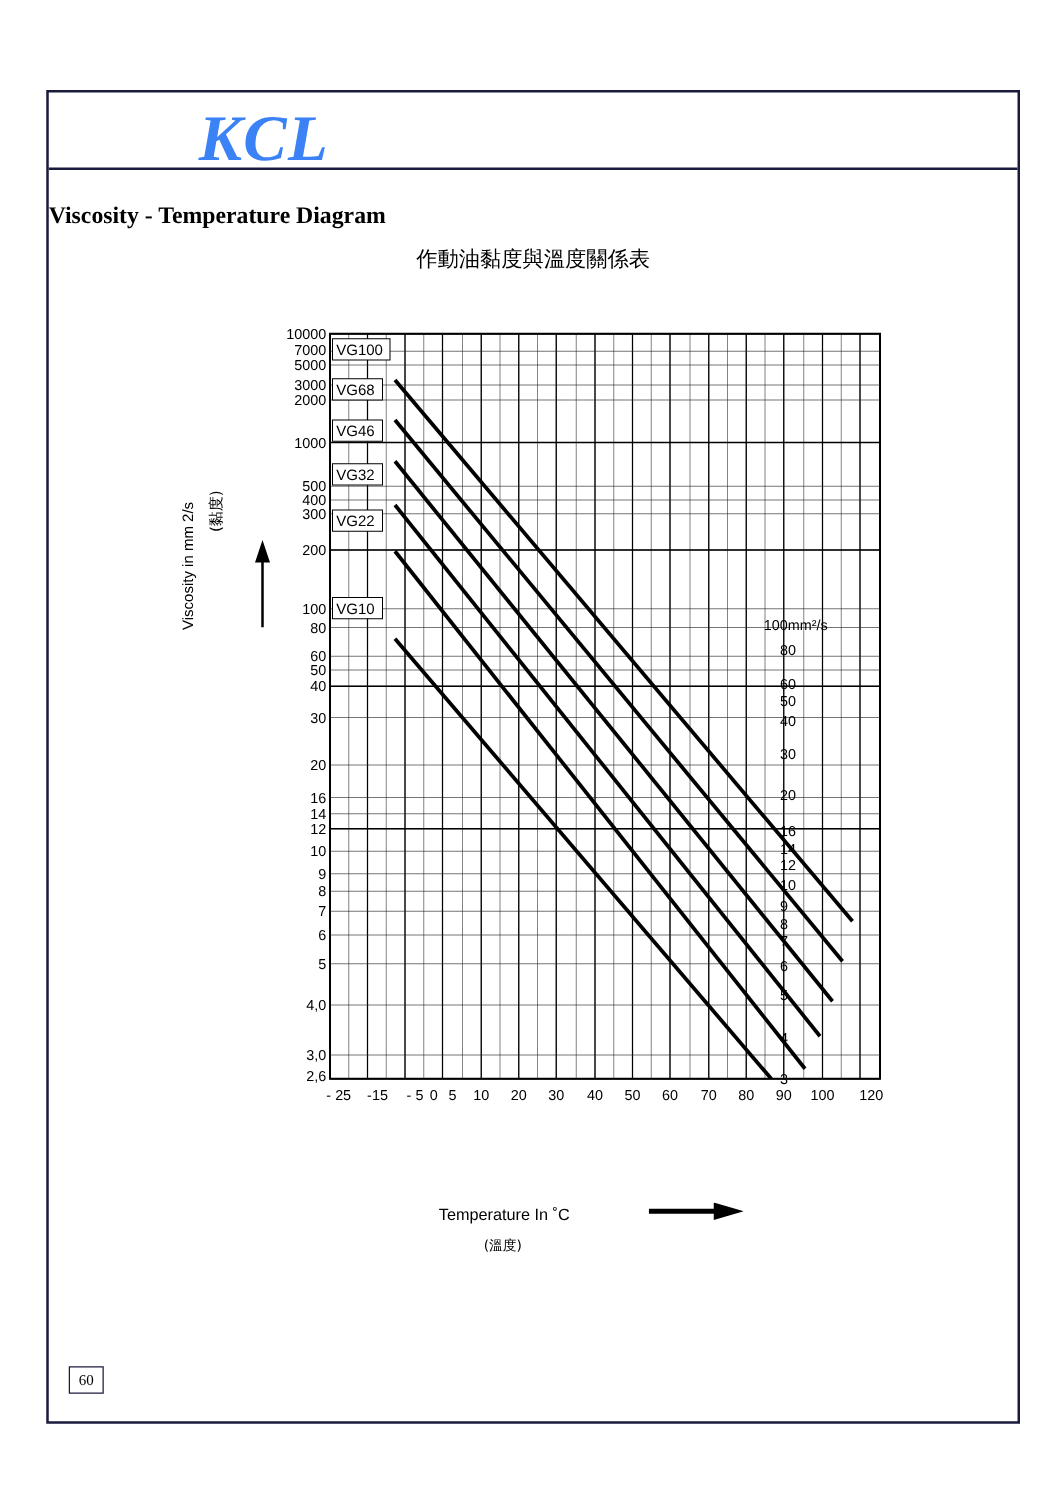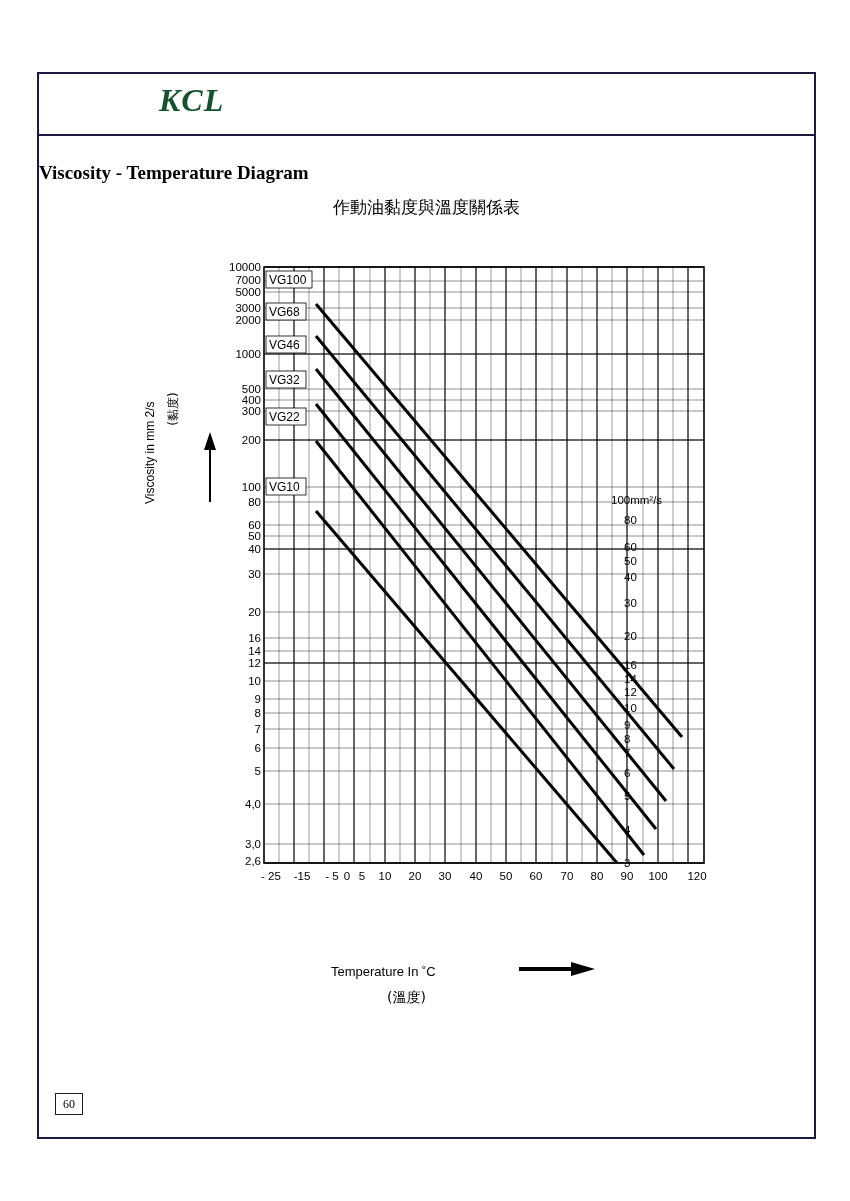--- a/index.html
+++ b/index.html
@@ -1,32 +1,32 @@
 <!DOCTYPE html>
 <html><head>
 <meta charset="utf-8">
 <style>
   html,body{margin:0;padding:0;background:#ffffff;}
   body{width:850px;height:1201px;font-family:"Liberation Serif",serif;color:#000;}
   .page{position:relative;width:850px;height:1201px;background:#fff;overflow:hidden;}
   .frame{position:absolute;left:37px;top:72px;width:775px;height:1063px;border:2px solid #1a1a3c;background:#fff;}
   .brandbar{position:absolute;left:0;top:0;width:100%;height:60px;border-bottom:2px solid #1a1a3c;}
-  .brand{position:absolute;left:120px;top:8px;font-family:"Liberation Serif",serif;font-style:italic;font-weight:bold;font-size:32px;color:#14532d;letter-spacing:1px;}
+  .brand{position:absolute;left:120px;top:8px;font-family:"Liberation Serif",serif;font-style:italic;font-weight:bold;font-size:52px;color:#3b82f6;letter-spacing:1px;}
   .title1{position:absolute;left:0;right:0;top:88px;font-family:"Liberation Serif",serif;font-weight:bold;font-size:19px;}
   .title2{position:absolute;left:0;right:0;top:122px;text-align:center;font-family:"DejaVu Sans",sans-serif;font-size:17px;}
   .pagenum{position:absolute;left:16px;bottom:22px;width:26px;height:20px;border:1px solid #1a1a3c;font-size:12px;text-align:center;line-height:20px;font-family:"Liberation Serif",serif;}
 
   
   .plotwrap{position:absolute;left:180px;top:185px;width:510px;height:660px;}
   .plot{position:absolute;left:0;top:0;width:100%;height:100%;}
 
   .ylabel{position:absolute;left:104px;top:430px;width:200px;transform:rotate(-90deg);transform-origin:0 0;font-family:"Liberation Sans",sans-serif;font-size:12px;white-space:nowrap;}
   .ylabel2{position:absolute;left:126px;top:380px;width:90px;transform:rotate(-90deg);transform-origin:0 0;font-family:"DejaVu Sans",sans-serif;font-size:12px;white-space:nowrap;text-align:center;}
-  .xlabel{position:absolute;left:292px;top:890px;font-family:"Liberation Sans",sans-serif;font-size:13px;}
-  .xlabel2{position:absolute;left:348px;top:915px;font-family:"DejaVu Sans",sans-serif;font-size:14px;}
+  .xlabel{position:absolute;left:312px;top:890px;font-family:"Liberation Sans",sans-serif;font-size:13px;}
+  .xlabel2{position:absolute;left:348px;top:915px;font-family:"DejaVu Sans",sans-serif;font-size:11px;}
   .arrowx{position:absolute;left:480px;top:888px;}
   .arrowy{position:absolute;left:163px;top:358px;}
   svg{display:block;}
   text{font-family:"Liberation Sans",sans-serif;}
 </style>
 </head>
 <body>
 
 <div class="page">
   <div class="frame">

